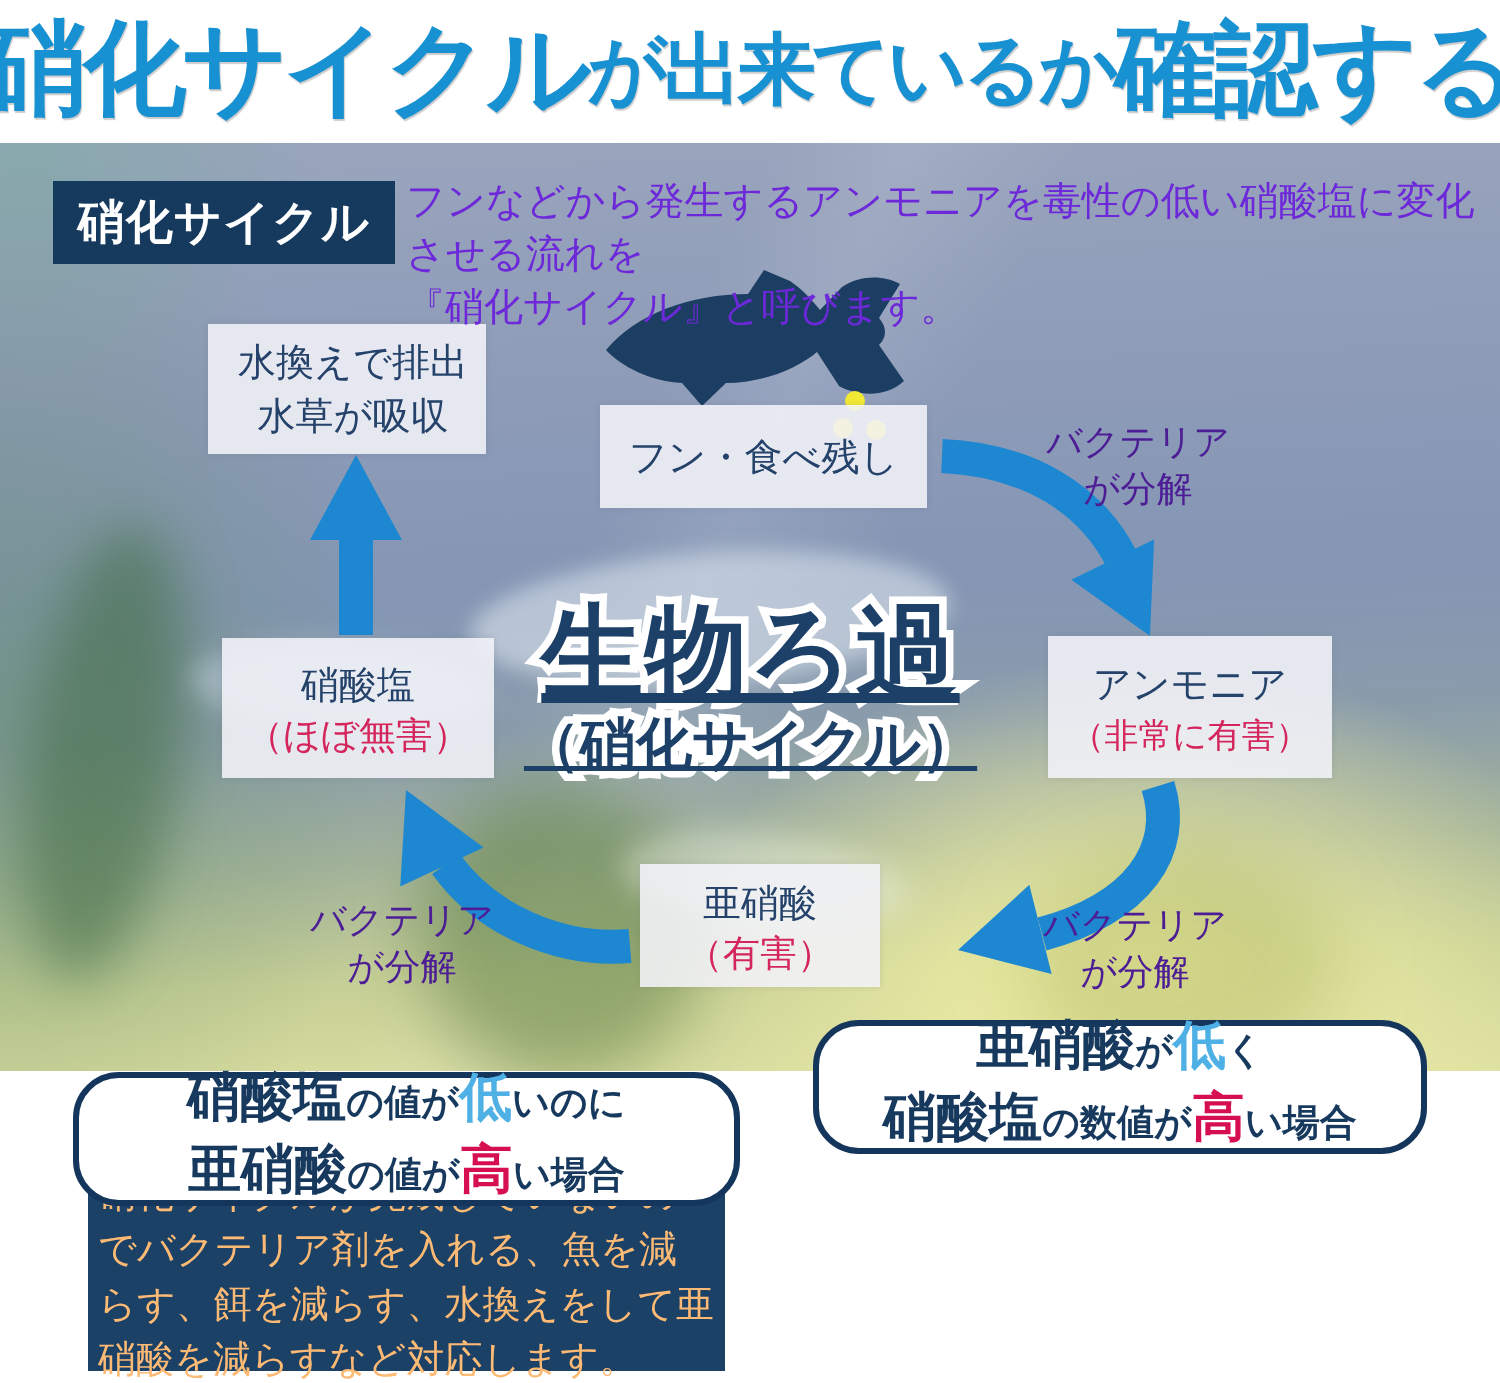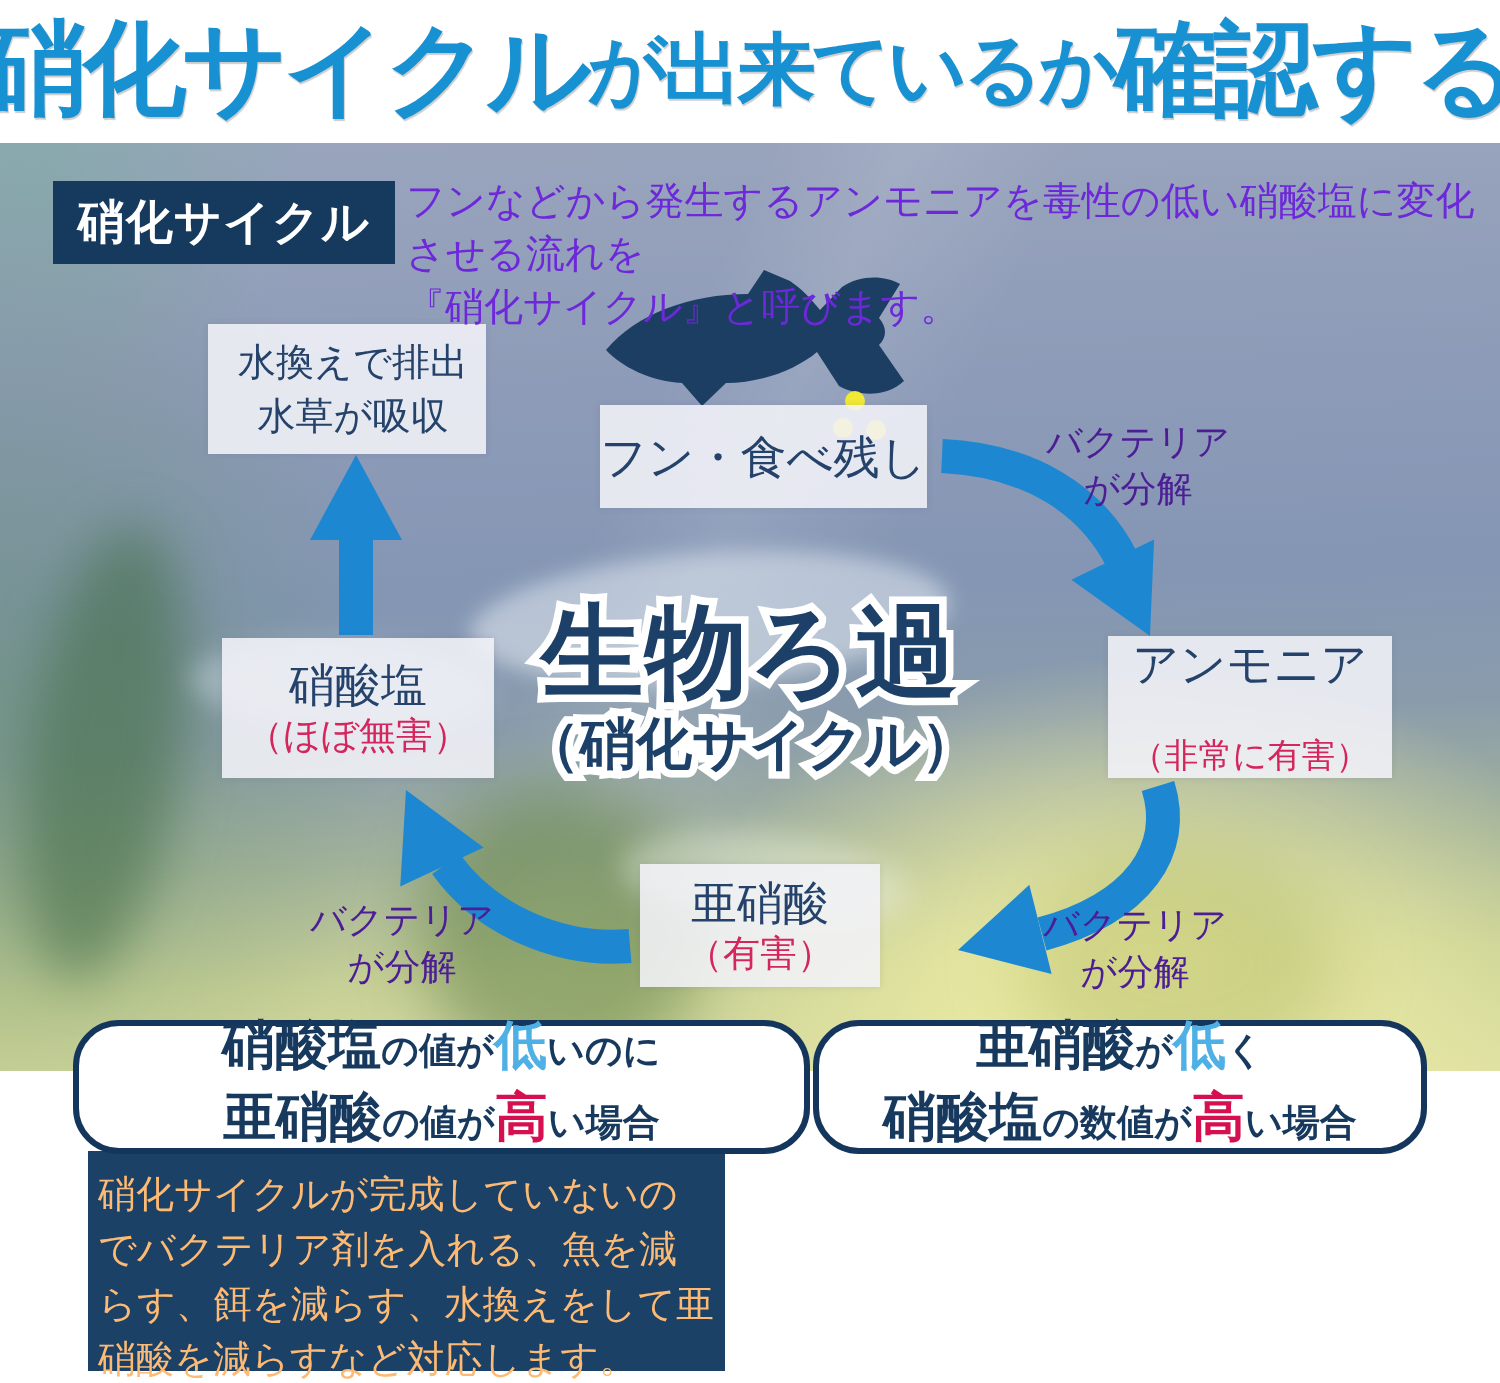--- a/index.html
+++ b/index.html
@@ -44,32 +44,32 @@
     color:#6d28d9; font-size:39px; line-height:53px; font-weight:500;
   }
   
   .overlay{position:absolute; left:0; top:0; z-index:2; pointer-events:none;}
   
   .node{
     position:absolute; z-index:3; background:rgba(242,243,248,0.88);
     display:flex; flex-direction:column; align-items:center; justify-content:center;
     text-align:center; box-shadow:0 0 6px rgba(80,90,120,0.15);
   }
-  .node .nl{color:#24426a; font-size:46px; font-weight:500; line-height:56px; white-space:nowrap;}
+  .node .nl{color:#24426a; font-size:38px; font-weight:500; line-height:56px; white-space:nowrap;}
   .node .nn{color:#d4255c; font-size:37px; font-weight:500; line-height:46px; white-space:nowrap;}
   .node-waste{left:600px; top:405px; width:327px; height:103px;}
   .node-removal{left:208px; top:324px; width:278px; height:130px;}
   .node-removal .nl{font-size:38px; line-height:54px;margin-left:12px;}
   .node-nitrate{left:222px; top:638px; width:272px; height:140px;}
-  .node-ammonia{left:1108px; top:636px; width:284px; height:142px;justify-content:space-between;}
+  .node-ammonia{left:1048px; top:636px; width:284px; height:142px;}
   .node-ammonia .nn{font-size:34px;}
   .node-nitrite{left:640px; top:864px; width:240px; height:123px;}
   
   .center-block{position:absolute; left:498px; top:598px; width:505px; z-index:3; text-align:center;}
-  .outlined{position:relative; z-index:0; color:#1c4067; font-weight:bold; white-space:nowrap;}
+  .outlined{position:relative; z-index:0; color:#1c4067; font-weight:bold; white-space:nowrap;text-decoration:underline;}
   .outlined::before{
     content:attr(data-text); position:absolute; left:0; right:0; top:0; z-index:-1;
     color:#ffffff; -webkit-text-stroke:15px #ffffff;
     text-shadow:0 0 5px #fff, 2px 2px 0 #fff, -2px 2px 0 #fff, 2px -2px 0 #fff, -2px -2px 0 #fff;
   }
   .center-main{font-size:102px; line-height:108px; letter-spacing:2px;}
   .center-sub{font-size:56px; line-height:64px; margin-top:6px;}
   
   .bact{
     position:absolute; z-index:4; width:220px; text-align:center;
@@ -77,21 +77,21 @@
   }
   .bact-tr{left:1028px; top:418px;}
   .bact-br{left:1025px; top:901px;}
   .bact-bl{left:292px; top:896px;}
   
   .card-head{
     position:absolute; z-index:5; background:#ffffff; border:6px solid #14365c; border-radius:46px;
     display:flex; flex-direction:column; align-items:center; justify-content:center;
     box-sizing:border-box; white-space:nowrap;
   }
-  .card-head-left{left:73px; top:1020px; width:737px; height:134px;}
+  .card-head-left{left:73px; top:1072px; width:667px; height:134px;}
   .card-head-right{left:813px; top:1020px; width:614px; height:134px;}
   .ct-line{line-height:59px; color:#17395e; font-weight:bold;}
   .ct-line .seg-big{font-size:53px;}
   .ct-line .seg-small{font-size:37px;}
   .ct-line .seg-big-blue{font-size:53px; color:#4fb0e5;}
   .ct-line .seg-big-red{font-size:53px; color:#d60f50;}
   .card-body{
     position:absolute; z-index:4; background:#1c4166; color:#fdba74; box-sizing:border-box;
     font-size:38px; line-height:55px; font-weight:500; padding:16px 10px;
   }

